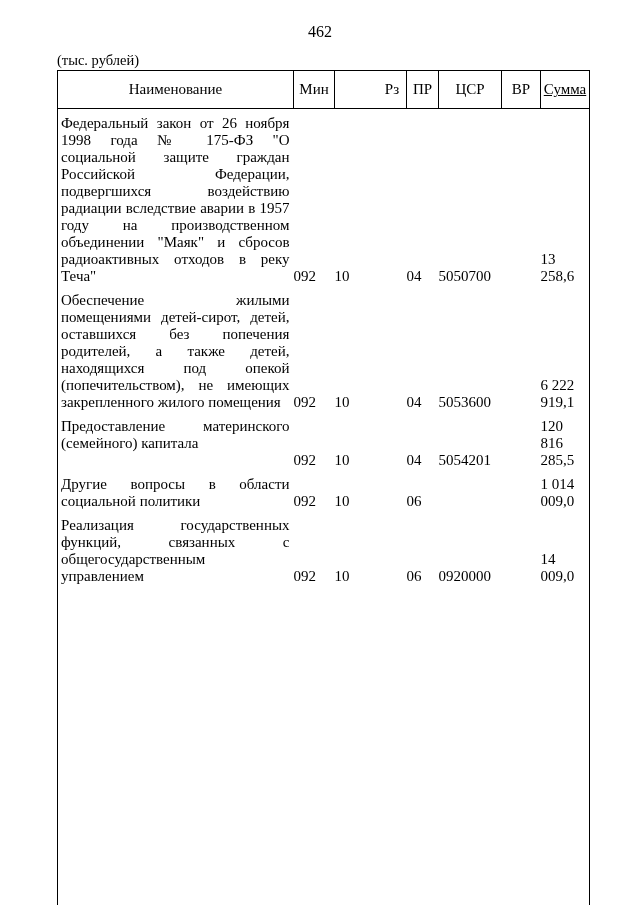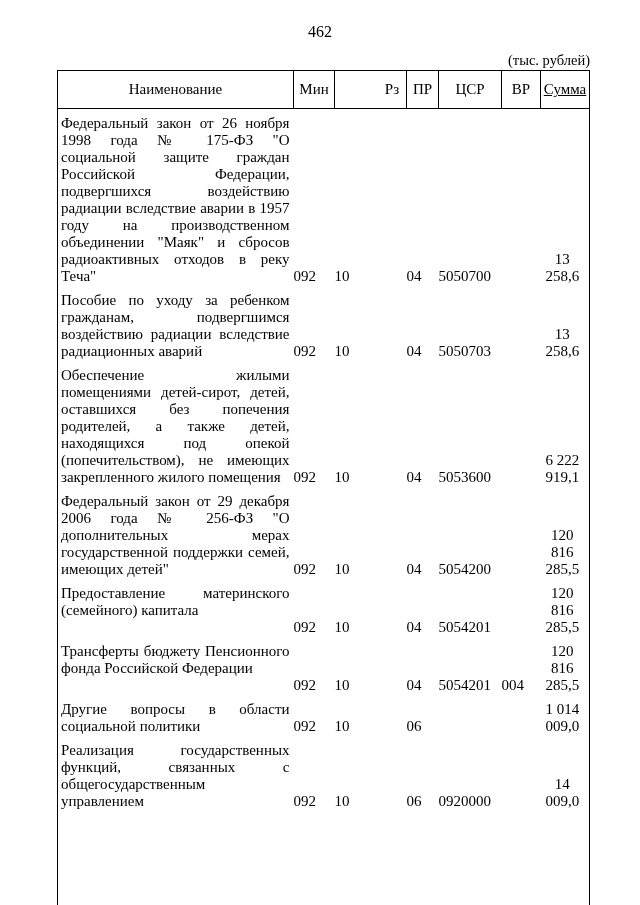--- a/index.html
+++ b/index.html
@@ -22,21 +22,20 @@
   }
   .page-number {
     text-align: center;
     font-size: 16px;
     padding-top: 23px;
     line-height: 18px;
   }
   .units-note {
     width: 533px;
     margin: 11px 0 1px 57px;
-    text-align: right;
     font-size: 14.5px;
     line-height: 17px;
   }
   .table-frame {
     margin-left: 57px;
     width: 533px;
     height: 871px;
     border: 1px solid #000000;
     box-sizing: border-box;
     overflow: hidden;
@@ -69,21 +68,21 @@
     vertical-align: bottom;
     padding: 6px 0 1px 0;
   }
   td.name {
     text-align: justify;
     vertical-align: top;
     padding-left: 3px;
     padding-right: 4px;
   }
   td.num { }
-  td.sum { text-align: center; padding-right: 5px; }
+  td.sum { text-align: left; padding-right: 5px; }
 </style>
 </head>
 <body>
 
 <div class="page">
   <div class="page-number">462</div>
   <div class="units-note">(тыс. рублей)</div>
 
   <div class="table-frame">
     <table>
@@ -102,62 +101,35 @@
         <tr>
           <td class="name">Федеральный закон от 26 ноября 1998 года № 175-ФЗ "О социальной защите граждан Российской Федерации, подвергшихся воздействию радиации вследствие аварии в 1957 году на производственном объединении "Маяк" и сбросов радиоактивных отходов в реку Теча"</td>
           <td class="num">092</td>
           <td class="num">10</td>
           <td class="num">04</td>
           <td class="num">5050700</td>
           <td class="num"></td>
           <td class="sum">13 258,6</td>
         </tr>
         <tr>
-          <td class="name">Пособие по уходу за ребенком гражданам, подвергшимся воздействию радиации вследствие радиационных аварий</td>
-          <td class="num">092</td>
-          <td class="num">10</td>
-          <td class="num">04</td>
-          <td class="num">5050703</td>
-          <td class="num"></td>
-          <td class="sum">13 258,6</td>
-        </tr>
-        <tr>
           <td class="name">Обеспечение жилыми помещениями детей-сирот, детей, оставшихся без попечения родителей, а также детей, находящихся под опекой (попечительством), не имеющих закрепленного жилого помещения</td>
           <td class="num">092</td>
           <td class="num">10</td>
           <td class="num">04</td>
           <td class="num">5053600</td>
           <td class="num"></td>
           <td class="sum">6 222 919,1</td>
         </tr>
         <tr>
-          <td class="name">Федеральный закон от 29 декабря 2006 года № 256-ФЗ "О дополнительных мерах государственной поддержки семей, имеющих детей"</td>
-          <td class="num">092</td>
-          <td class="num">10</td>
-          <td class="num">04</td>
-          <td class="num">5054200</td>
-          <td class="num"></td>
-          <td class="sum">120 816 285,5</td>
-        </tr>
-        <tr>
           <td class="name">Предоставление материнского (семейного) капитала</td>
           <td class="num">092</td>
           <td class="num">10</td>
           <td class="num">04</td>
           <td class="num">5054201</td>
           <td class="num"></td>
-          <td class="sum">120 816 285,5</td>
-        </tr>
-        <tr>
-          <td class="name">Трансферты бюджету Пенсионного фонда Российской Федерации</td>
-          <td class="num">092</td>
-          <td class="num">10</td>
-          <td class="num">04</td>
-          <td class="num">5054201</td>
-          <td class="num">004</td>
           <td class="sum">120 816 285,5</td>
         </tr>
         <tr>
           <td class="name">Другие вопросы в области социальной политики</td>
           <td class="num">092</td>
           <td class="num">10</td>
           <td class="num">06</td>
           <td class="num"></td>
           <td class="num"></td>
           <td class="sum">1 014 009,0</td>

